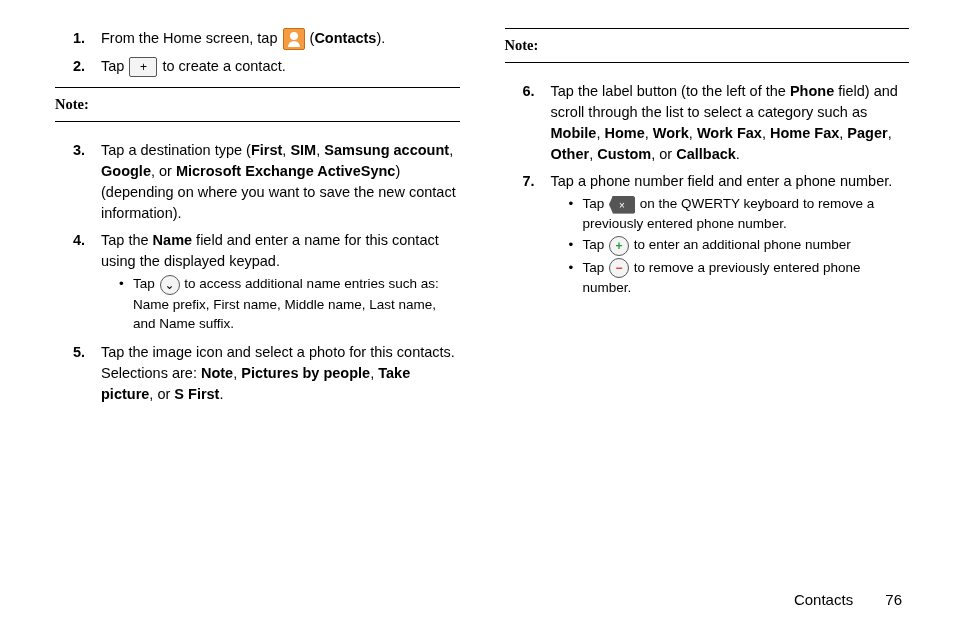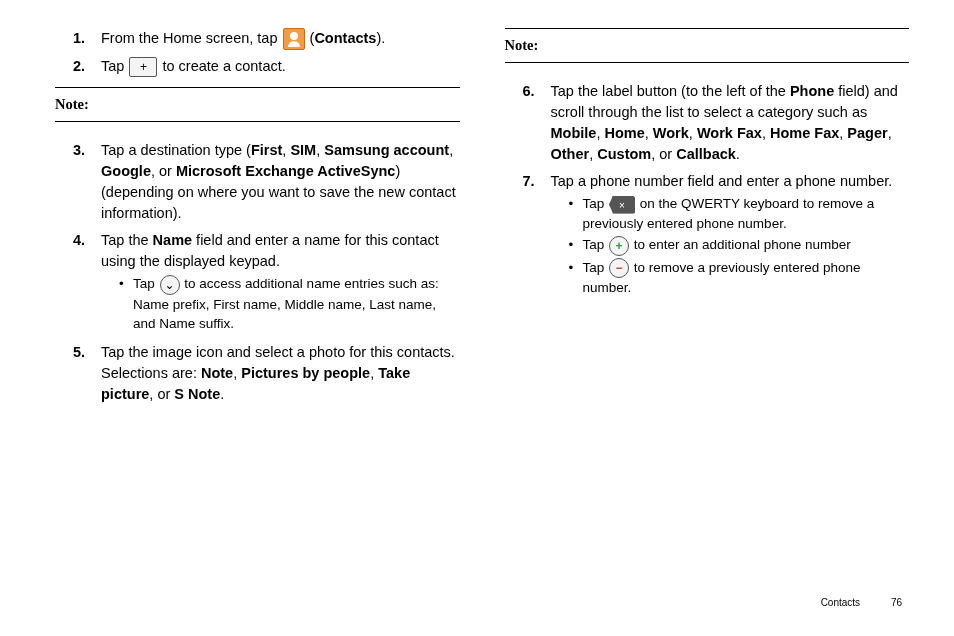--- a/index.html
+++ b/index.html
@@ -113,21 +113,21 @@
     clip-path: polygon(15% 0, 100% 0, 100% 100%, 15% 100%, 0 50%);
     line-height:17px;
     font-size:10px;
   }
   .green { color: #2a9d3a; font-weight:bold; }
   .red { color: #d83a2b; font-weight:bold; }
   .footer {
     position: absolute;
     bottom: 28px;
     right: 52px;
-    font-size: 10px;
+    font-size: 15px;
   }
   .footer .pg { margin-left: 28px; }
 </style>
 </head>
 <body>
 
 <div class="page">
 
   <div class="col">
 
@@ -171,21 +171,21 @@
             <span class="icon icon-round">⌄</span>
             <span> to access additional name entries such as: Name prefix, First name, Middle name, Last name, and Name suffix.</span>
           </div>
         </div>
       </div>
     </div>
 
     <div class="step">
       <div class="step-num">5.</div>
       <div class="step-body">
-        <span>Tap the image icon and select a photo for this contacts. Selections are: </span><b>Note</b><span>, </span><b>Pictures by people</b><span>, </span><b>Take picture</b><span>, or </span><b>S Note</b><span>.</span>
+        <span>Tap the image icon and select a photo for this contacts. Selections are: </span><b>Note</b><span>, </span><b>Pictures by people</b><span>, </span><b>Take picture</b><span>, or </span><b>S First</b><span>.</span>
       </div>
     </div>
 
   </div>
 
   <div class="col">
 
     <div class="note-block" style="margin-top:0">
       <div class="note-label">Note:</div>
     </div>

